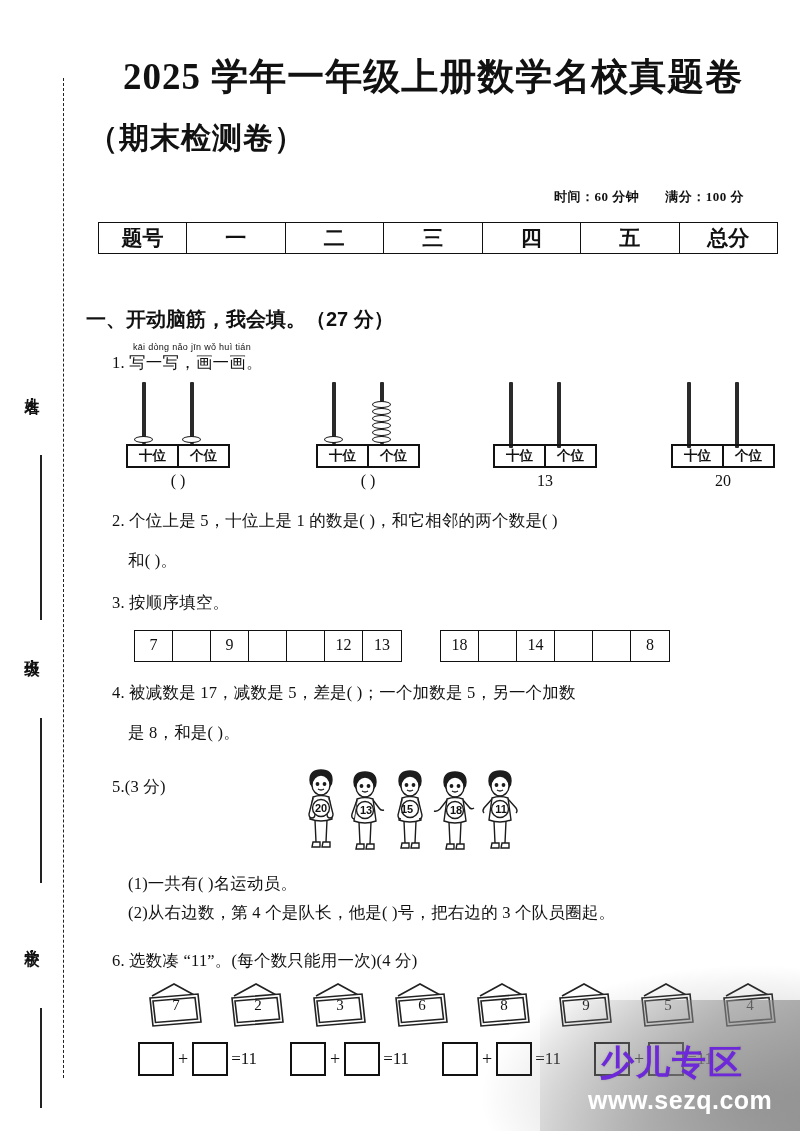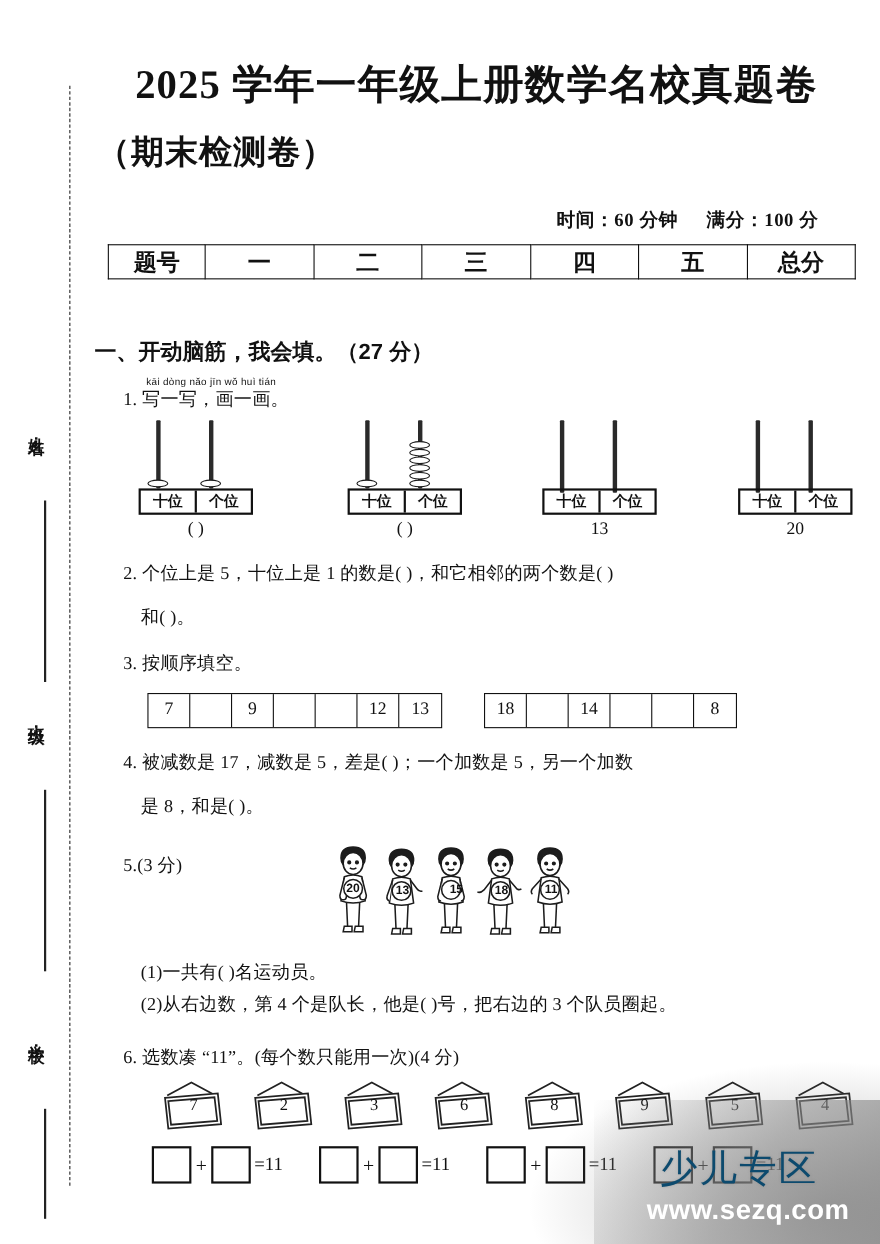--- a/index.html
+++ b/index.html
@@ -49,21 +49,21 @@
     letter-spacing: 1px;
     white-space: nowrap;
   }
   .title2 {
     position:absolute; left:88px; top:118px; width:690px;
     font-size: 30px; font-weight: 700;
     letter-spacing: 1px;
   }
   .meta {
     position:absolute; right:56px; top:188px;
-    font-size: 17px; font-weight: 600;
+    font-size: 13px; font-weight: 600;
     letter-spacing: .5px;
     margin-left: 25px;
   }
   .meta span.gap { display:inline-block; width:26px; }
 
   
   table.score {
     position:absolute; left:98px; top:222px;
     width: 680px;
     border-collapse: collapse;
@@ -174,22 +174,22 @@
     pointer-events:none;
   }
   .wm-grad2 {
     position:absolute; left:470px; top:960px;
     width:330px; height:171px;
     background: radial-gradient(ellipse at 85% 80%, rgba(120,120,120,.55) 0%, rgba(255,255,255,0) 68%);
     pointer-events:none;
   }
   .wm-cn {
     position:absolute; left:600px; top:1040px;
-    font-size: 34px; font-weight: 400;
-    color:#0c4a6e;
+    font-size: 34px; font-weight: 700;
+    color:#6d28d9;
     font-family:"Liberation Sans","DejaVu Sans",sans-serif;
     letter-spacing: 2px;
     text-shadow: 0 0 2px rgba(120,120,120,.5);
     white-space:nowrap;
   }
   .wm-url {
     position:absolute; left:588px; top:1086px;
     font-size: 25px; font-weight: 700;
     color:#ffffff;
     font-family:"Liberation Sans","DejaVu Sans",sans-serif;
@@ -390,21 +390,21 @@
         <path d="M13 32 l-8 9 q-2 3 0 5"></path>
         <path d="M29 32 l8 9 q2 3 0 5"></path>
         <circle cx="21" cy="42" r="8.5" fill="#fff"></circle>
         <path d="M15 54 l1 22 M27 54 l-1 22" fill="none"></path>
         <path d="M13 76 h7 v5 h-8z M23 76 h7 v5 h-8z" fill="#fff"></path>
       </g>
     </g>
   </svg>
   <div style="position:absolute; left:11px; top:36px; width:20px; text-align:center; font-size:11px; font-weight:700; font-family:'Liberation Sans',sans-serif;">20</div>
   <div style="position:absolute; left:56px; top:38px; width:20px; text-align:center; font-size:11px; font-weight:700; font-family:'Liberation Sans',sans-serif;">13</div>
-  <div style="position:absolute; left:101px; top:37px; width:20px; text-align:right; font-size:11px; font-weight:700; font-family:'Liberation Sans',sans-serif;">15</div>
+  <div style="position:absolute; left:101px; top:37px; width:20px; text-align:left; font-size:11px; font-weight:700; font-family:'Liberation Sans',sans-serif;">15</div>
   <div style="position:absolute; left:146px; top:38px; width:20px; text-align:center; font-size:11px; font-weight:700; font-family:'Liberation Sans',sans-serif;">18</div>
   <div style="position:absolute; left:191px; top:37px; width:20px; text-align:center; font-size:11px; font-weight:700; font-family:'Liberation Sans',sans-serif;">11</div>
 </div>
 
 <div class="q" style="left:128px; top:858px;margin-top:11px;">(1)一共有(           )名运动员。</div>
 <div class="q" style="left:128px; top:898px;">(2)从右边数，第 4 个是队长，他是(            )号，把右边的 3 个队员圈起。</div>
 
 <div class="q" style="left:112px; top:946px;">6. 选数凑 “11”。(每个数只能用一次)(4 分)</div>
 
 <div class="cards">

